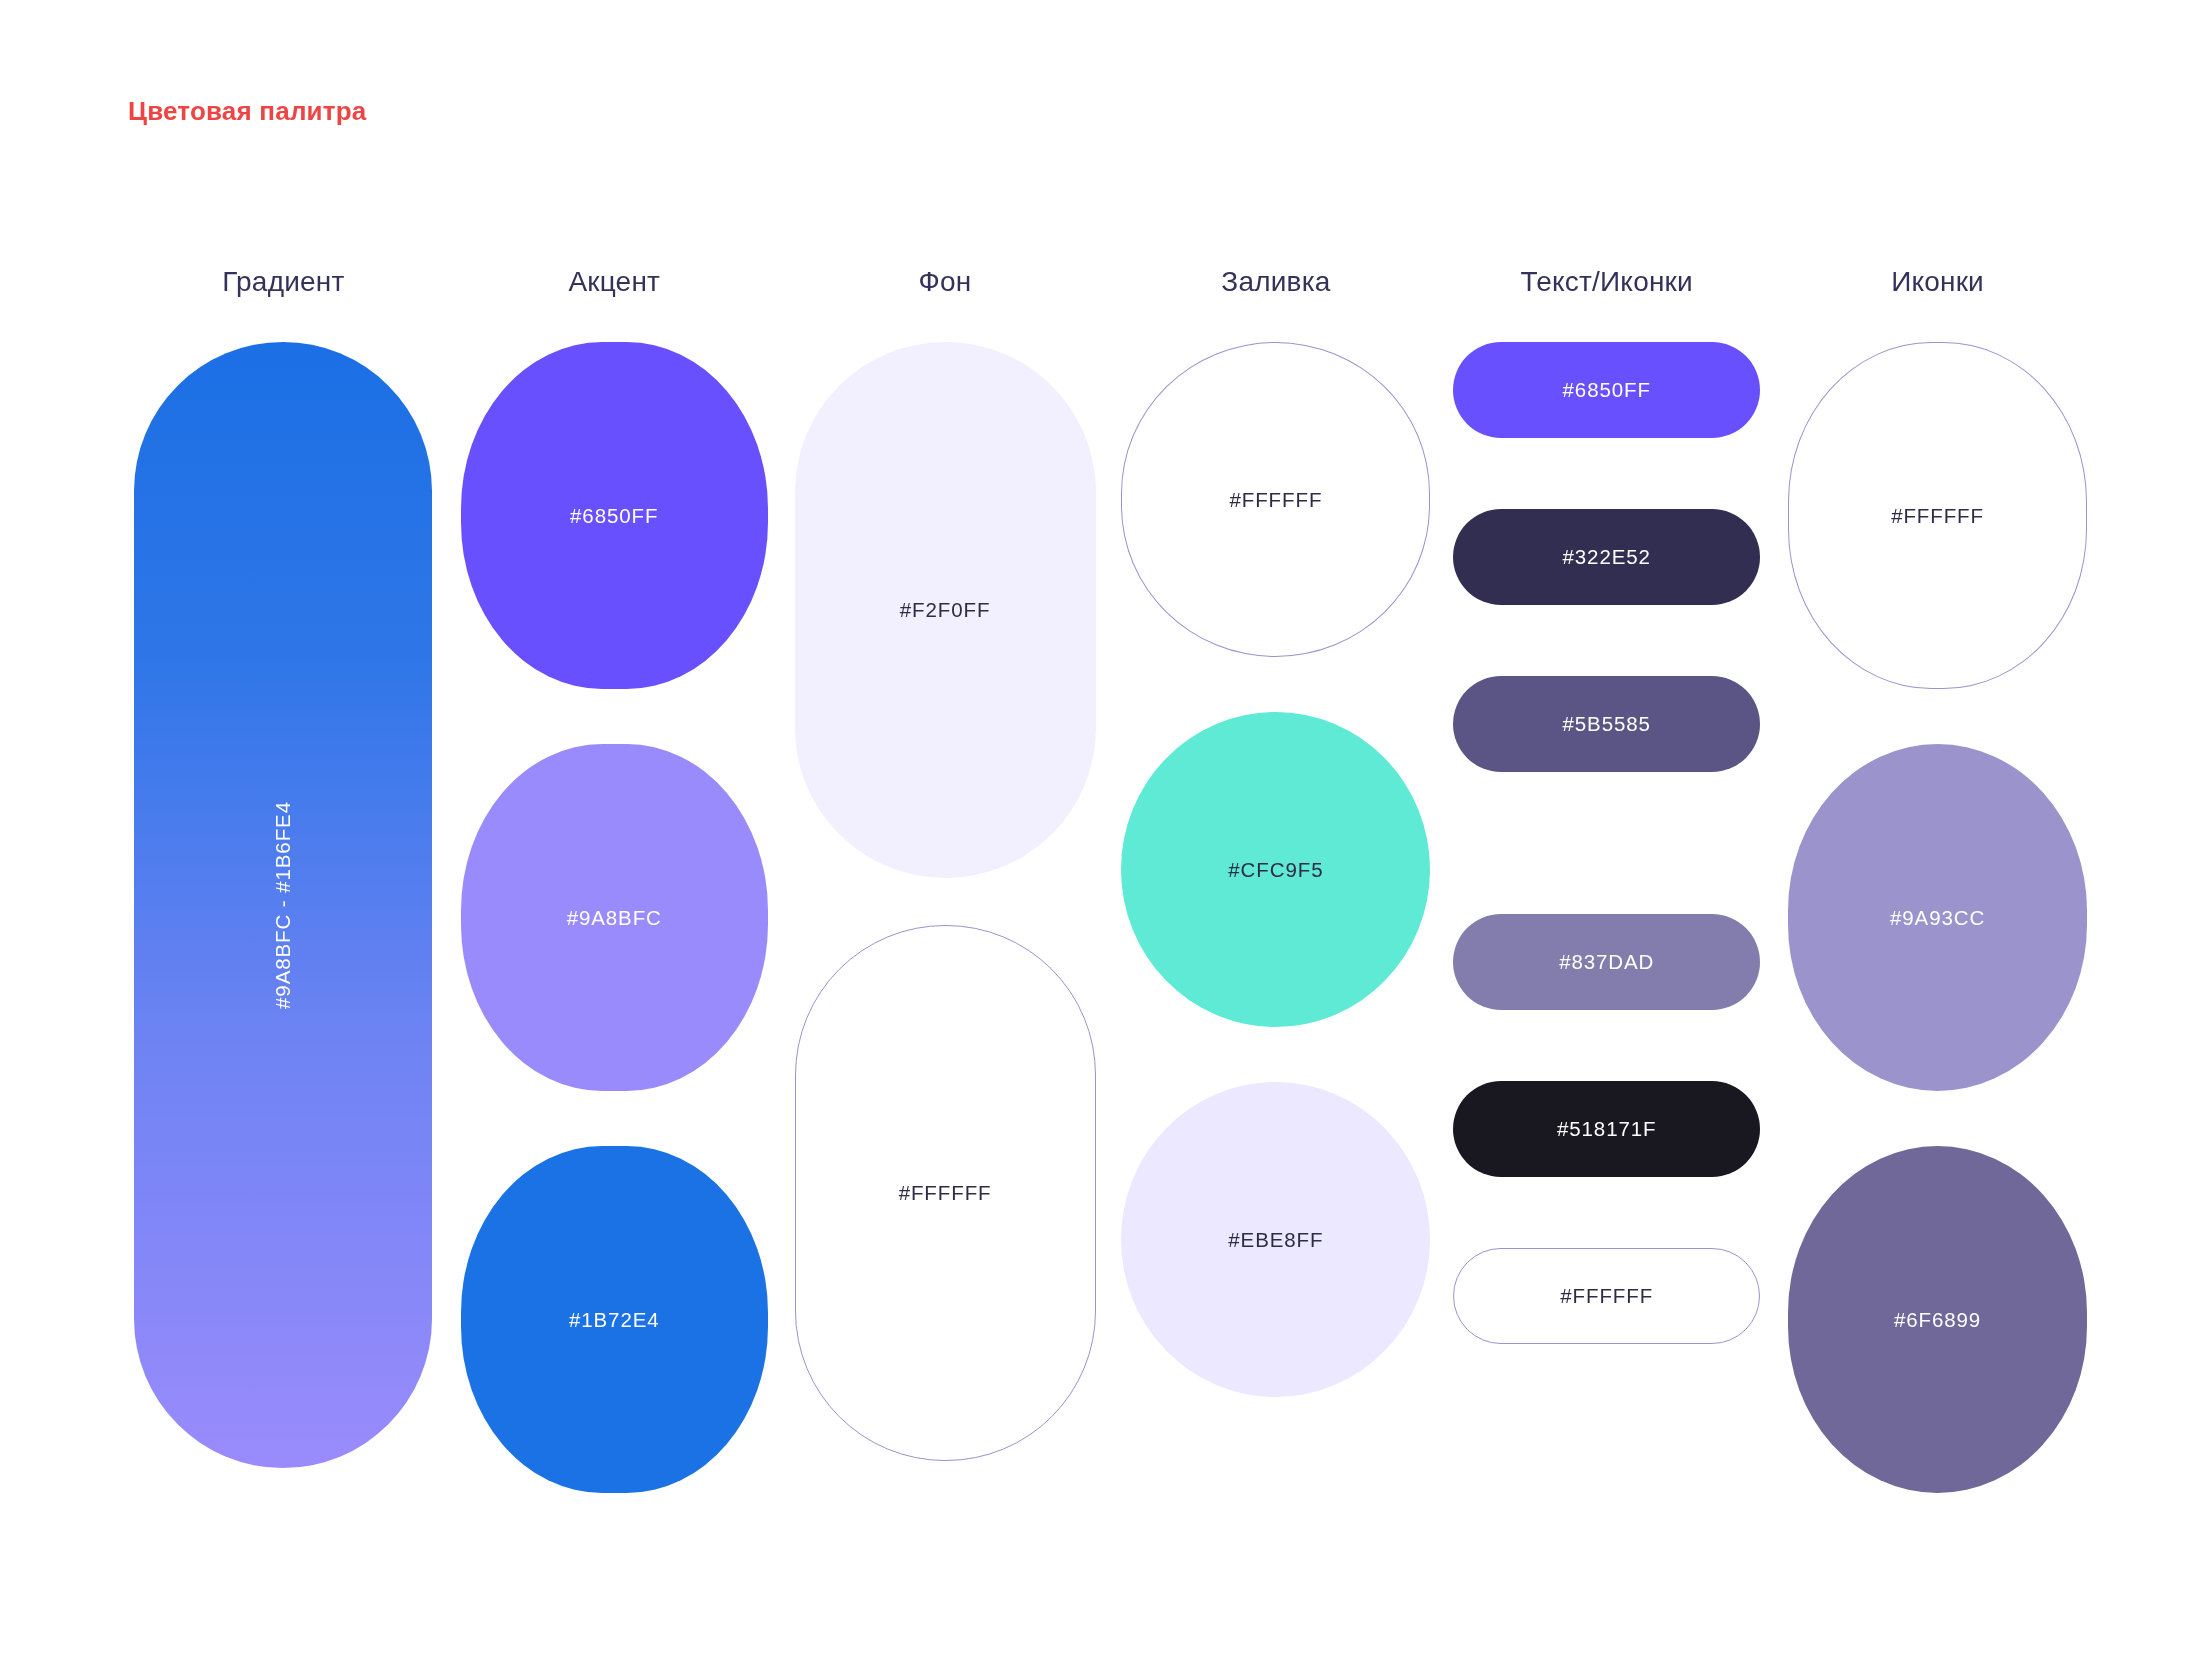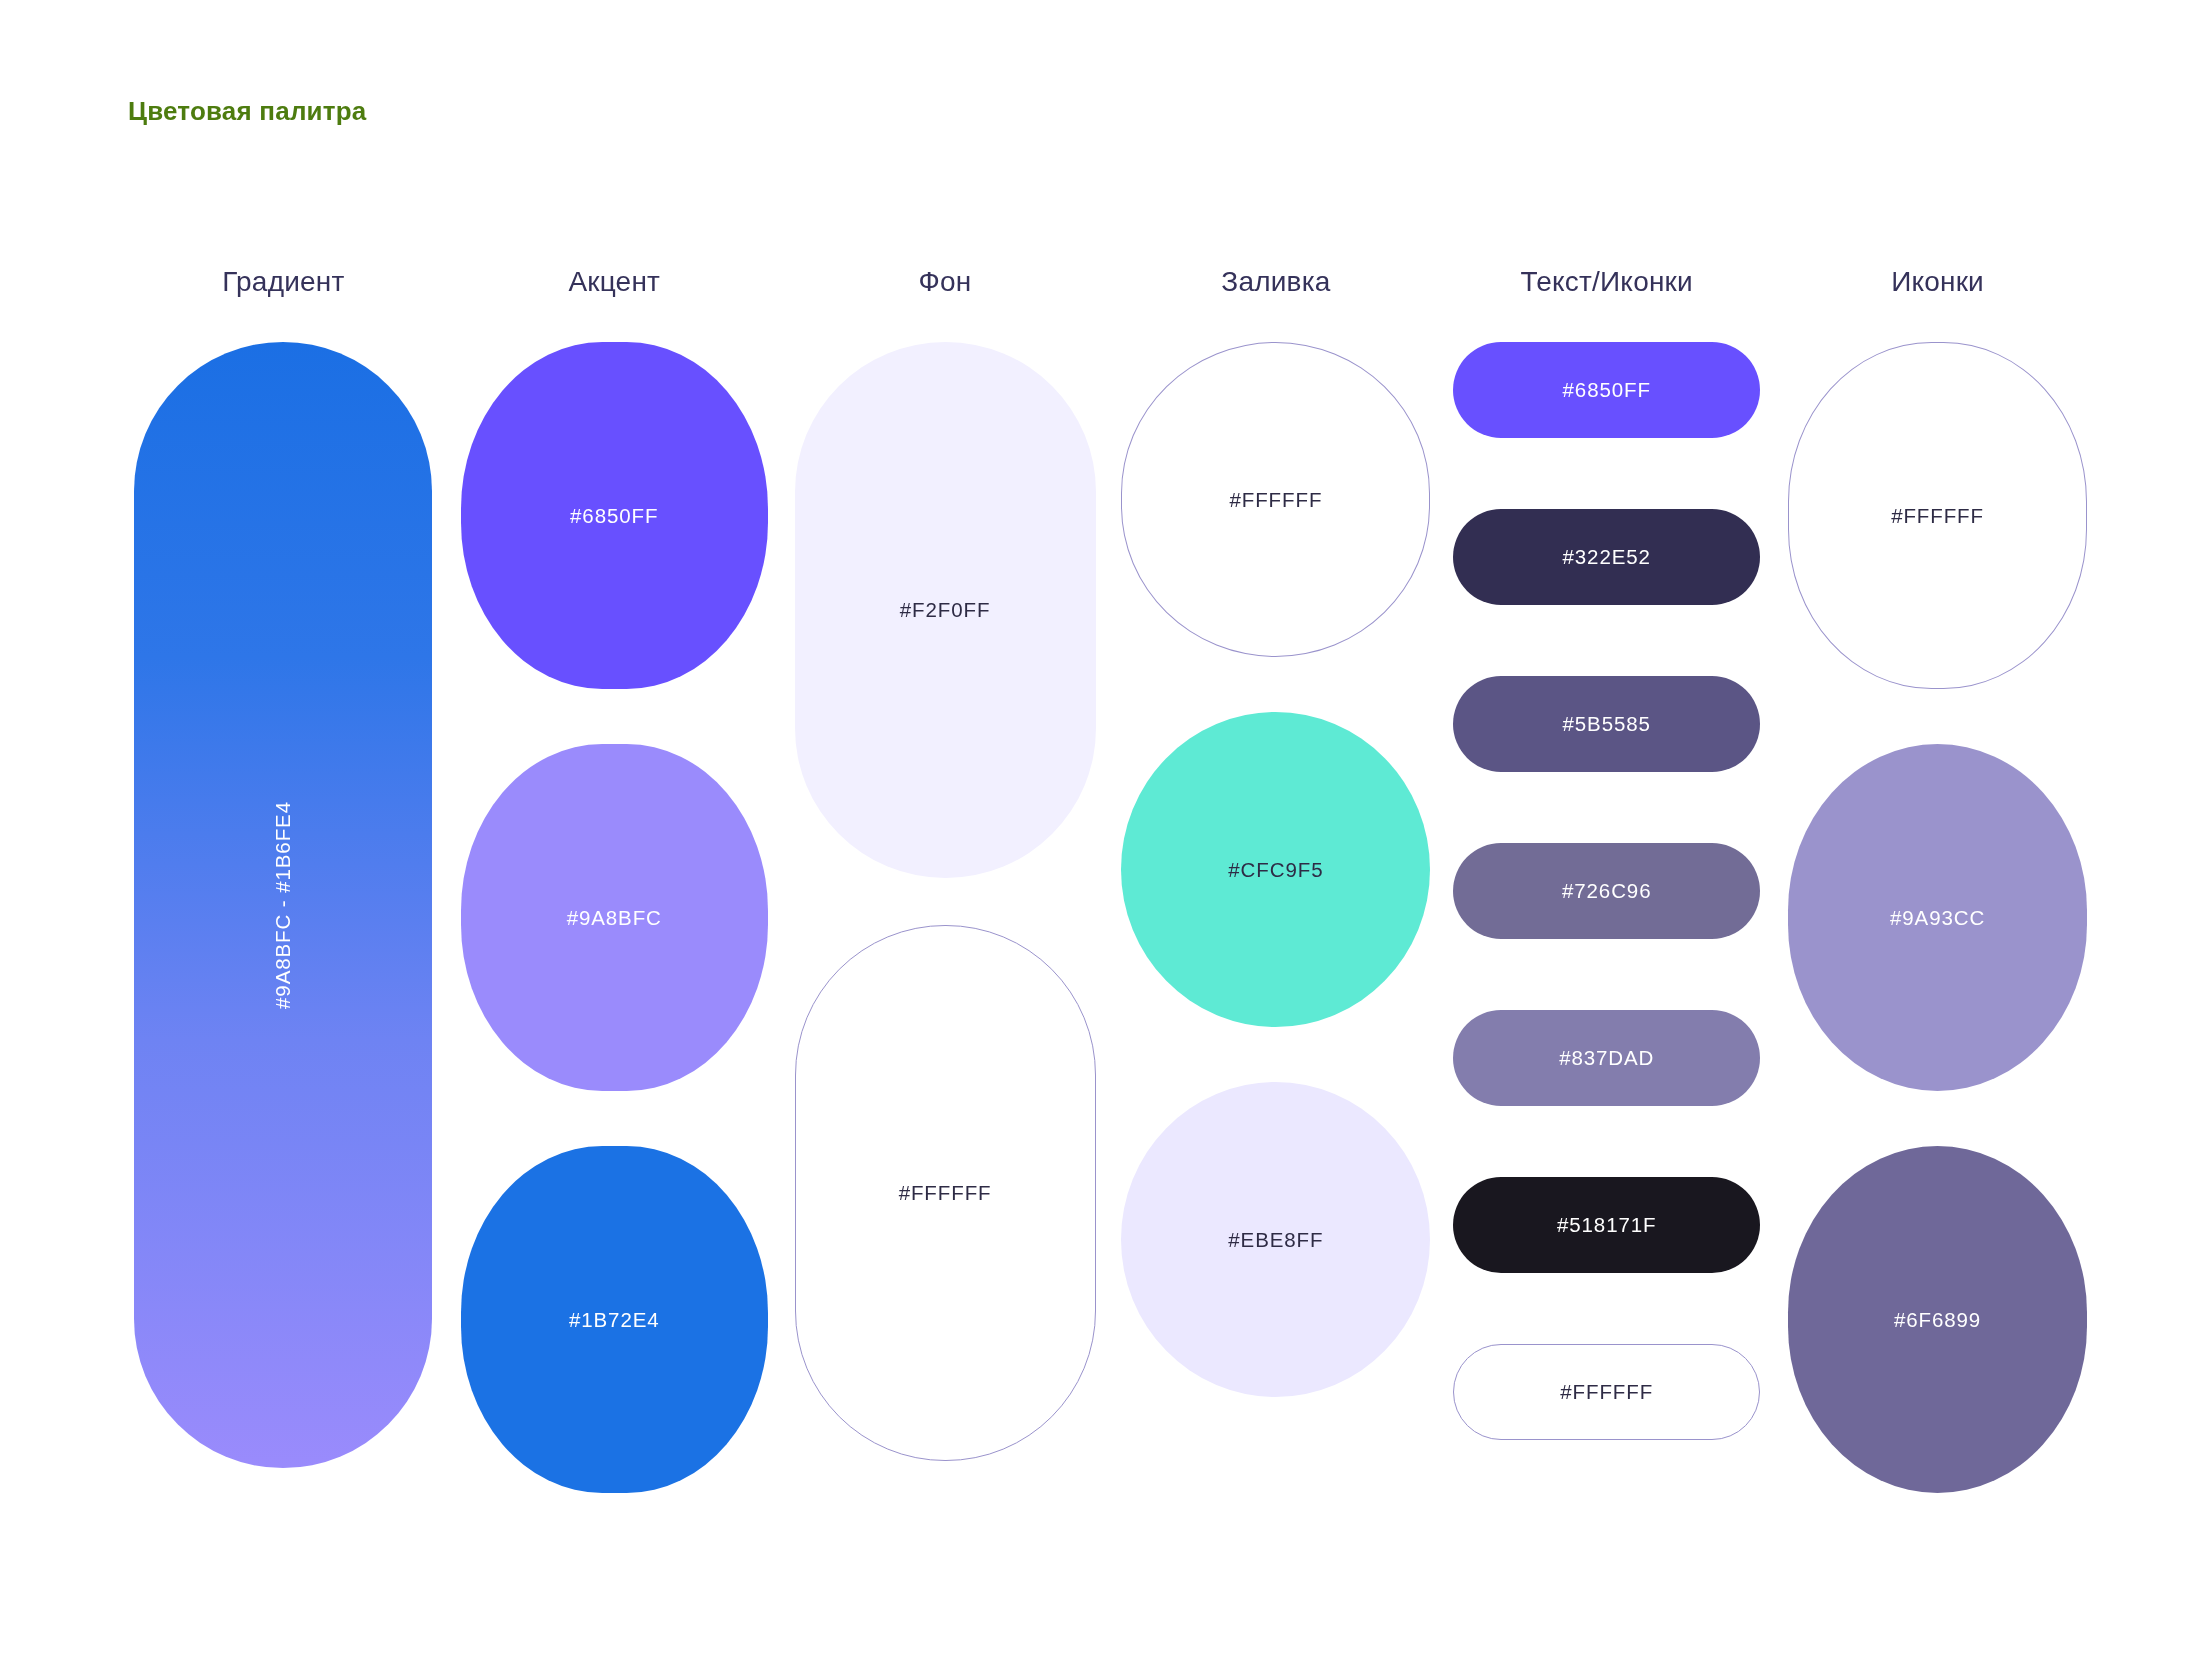--- a/index.html
+++ b/index.html
@@ -19,21 +19,21 @@
     background: #FFFFFF;
   }
 
   
   .page-title {
     position: absolute;
     left: 128px;
     top: 96px;
     font-size: 26px;
     font-weight: 700;
-    color: #4d7c0f;
+    color: #ef4444;
     letter-spacing: 0.2px;
     white-space: nowrap;
   }
 
   
   .palette {
     position: absolute;
     left: 118px;
     top: 268px;
     width: 1985px;
@@ -257,23 +257,20 @@
         <div class="swatch pill" style="background:#322E52">
           <span class="swatch-label label-light">#322E52</span>
         </div>
         <div class="gap-pill"></div>
 
         <div class="swatch pill" style="background:#5B5585">
           <span class="swatch-label label-light">#5B5585</span>
         </div>
         <div class="gap-pill"></div>
 
-        <div class="swatch pill" style="background:#726C96">
-          <span class="swatch-label label-light">#726C96</span>
-        </div>
         <div class="gap-pill"></div>
 
         <div class="swatch pill" style="background:#837DAD">
           <span class="swatch-label label-light">#837DAD</span>
         </div>
         <div class="gap-pill"></div>
 
         <div class="swatch pill" style="background:#19171F">
           <span class="swatch-label label-light">#518171F</span>
         </div>

